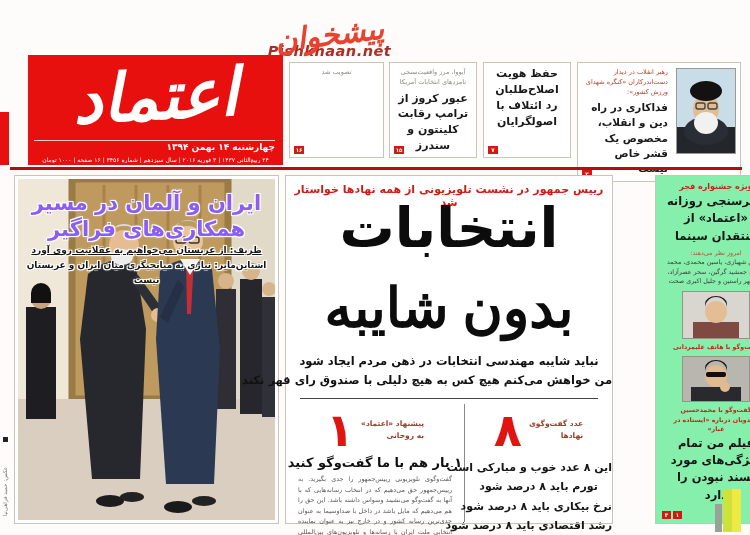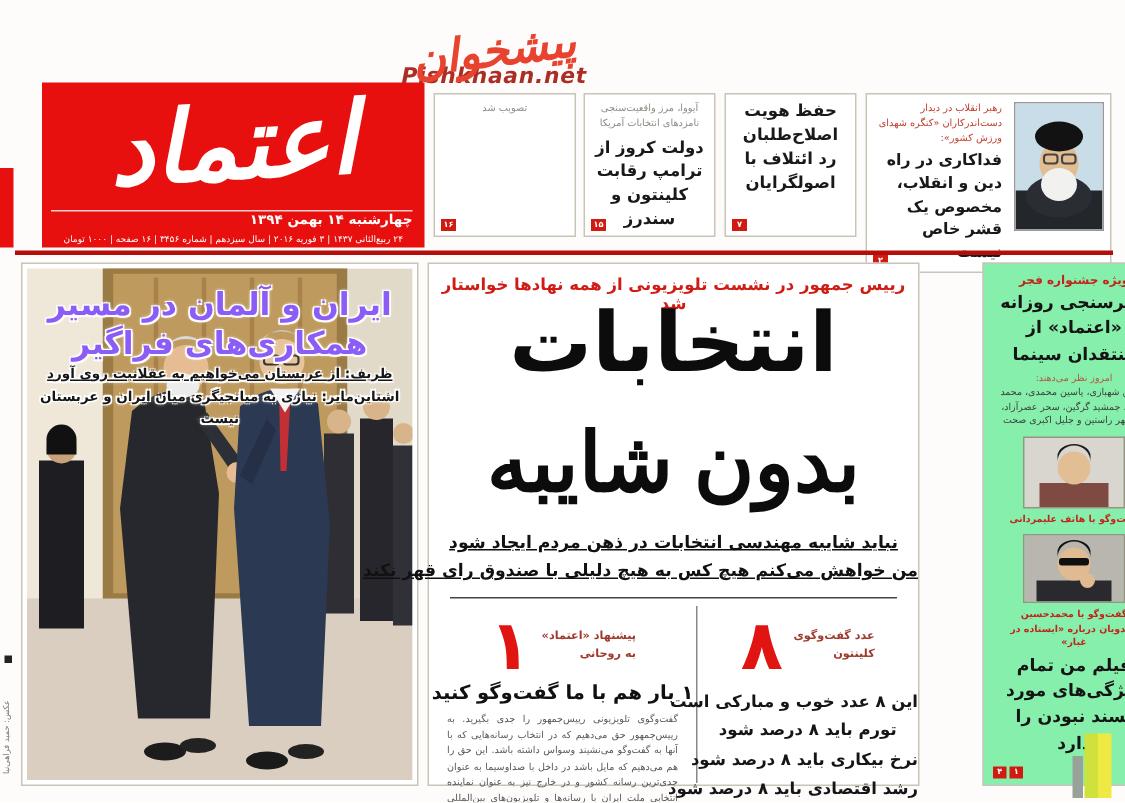--- a/index.html
+++ b/index.html
@@ -32,21 +32,21 @@
   .ph-head{position:absolute;top:14px;left:0;right:0;text-align:center;z-index:3;
            text-shadow:0 0 3px #fff,1px 1px 0 #fff,-1px -1px 0 #fff,1px -1px 0 #fff,-1px 1px 0 #fff,0 0 2px #fff;}
   .ph-t{font-size:21px;font-weight:bold;color:#8b5cf6;line-height:1.25;}
   .ph-s{font-size:9px;font-weight:bold;color:#161616;line-height:1.7;}
   .credit{writing-mode:vertical-rl;transform:rotate(180deg);font-size:5.5px;color:#777;height:70px;}
   .sq{background:#222;}
   
   .lead-kick{position:absolute;top:7px;left:0;right:0;text-align:center;font-size:11px;font-weight:bold;color:#cf1d15;}
   .h1{position:absolute;left:0;right:0;text-align:center;font-size:55px;font-weight:bold;color:#0c0c0c;
       letter-spacing:-2px;line-height:1.1;}
-  .deck{position:absolute;left:0;right:0;text-align:center;font-size:11.5px;font-weight:bold;color:#111;white-space:nowrap;text-decoration:underline;}
+  .deck{position:absolute;left:0;right:0;text-align:center;font-size:11.5px;font-weight:bold;color:#111;white-space:nowrap;}
   .rule{position:absolute;top:222px;left:14px;right:14px;border-top:1.5px solid #444;}
   .cols{position:absolute;top:228px;left:0;right:0;bottom:1px;display:flex;direction:rtl;}
   .colR{width:148px;border-left:1px solid #888;box-sizing:border-box;padding-top:4px;}
   .colL{flex:1;padding-top:4px;}
   .numhead{display:flex;direction:rtl;justify-content:center;align-items:center;gap:7px;}
   .numlabel{font-size:7.5px;font-weight:bold;color:#a03a2c;text-align:right;line-height:1.6;}
   .bignum{font-size:46px;font-weight:bold;color:#e01410;line-height:44px;}
   .nline{font-size:11px;font-weight:bold;color:#151515;text-align:center;line-height:1.75;white-space:nowrap;}
   .ltitle{font-size:13px;font-weight:bold;color:#101010;text-align:center;margin-top:3px;}
   .lbody{font-size:6.4px;color:#555;text-align:justify;direction:rtl;line-height:1.65;padding:4px 12px 0 12px;}
@@ -82,21 +82,21 @@
     <div class="logo-en">Pishkhaan.net</div>
   </div>
 
   <div class="abs nbox rtl" style="left:289px;top:62px;width:95px;height:96px;">
     <div class="kick">تصویب شد</div>
     <div class="pgmark">۱۶</div>
   </div>
 
   <div class="abs nbox rtl" style="left:389px;top:62px;width:88px;height:96px;">
     <div class="kick">آیووا، مرز واقعیت‌سنجی نامزدهای انتخابات آمریکا</div>
-    <div class="btitle">دولت کروز از ترامپ رقابت کلینتون و سندرز</div>
+    <div class="btitle">عبور کروز از ترامپ رقابت کلینتون و سندرز</div>
     <div class="pgmark">۱۵</div>
   </div>
 
   <div class="abs nbox rtl" style="left:483px;top:62px;width:88px;height:96px;">
     <div class="btitle">حفظ هویت اصلاح‌طلبان رد ائتلاف با اصولگرایان</div>
     <div class="pgmark">۷</div>
   </div>
 
   <div class="abs nbox rtl" style="left:577px;top:62px;width:164px;height:120px;">
     <div class="abs" style="right:4px;top:5px;width:58px;height:84px;border:1px solid #999;">
@@ -185,21 +185,21 @@
     <div class="h1" style="top:103px;font-family:Liberation Serif, serif;">بدون شایبه</div>
     <div class="deck" style="top:178px;">نباید شایبه مهندسی انتخابات در ذهن مردم ایجاد شود</div>
     <div class="deck" style="top:197px;">من خواهش می‌کنم هیچ کس به هیچ دلیلی با صندوق رای قهر نکند</div>
     <div class="rule"></div>
     <div class="cols">
 
       <div class="colR">
         <div class="numhead">
           <div class="numlabel">
             <div>عدد گفت‌وگوی</div>
-            <div>کلینتون</div>
+            <div>نهادها</div>
           </div>
           <div class="bignum">۸</div>
         </div>
         <div style="margin-top:6px;">
           <div class="nline">این ۸ عدد خوب و مبارکی است</div>
           <div class="nline">تورم باید ۸ درصد شود</div>
           <div class="nline">نرخ بیکاری باید ۸ درصد شود</div>
           <div class="nline">رشد اقتصادی باید ۸ درصد شود</div>
         </div>
       </div>

